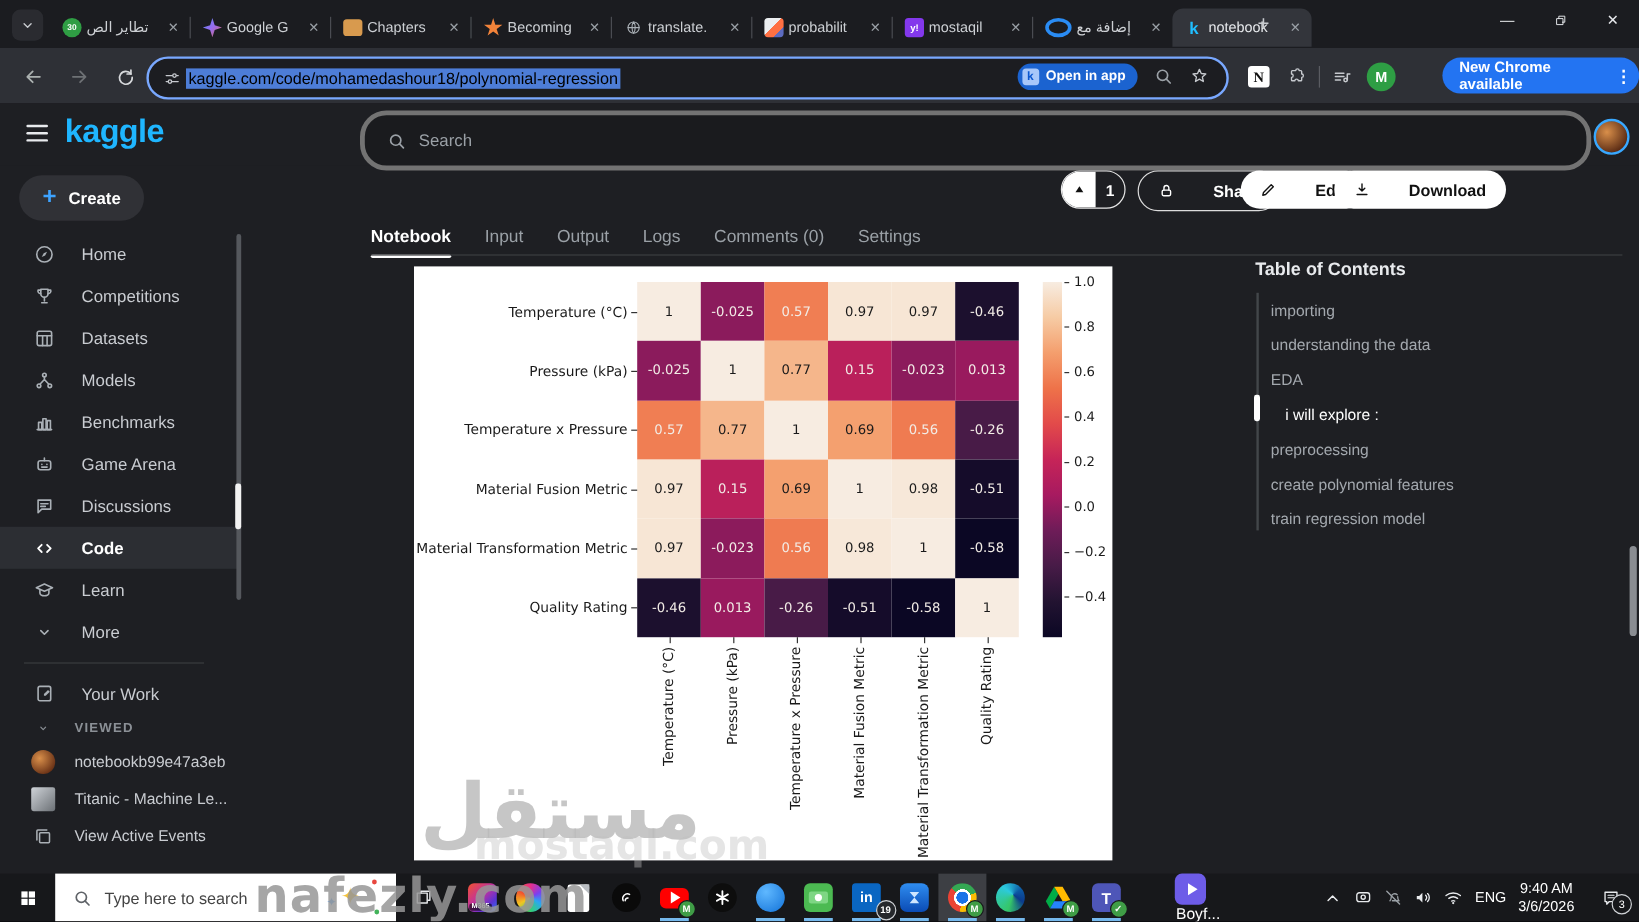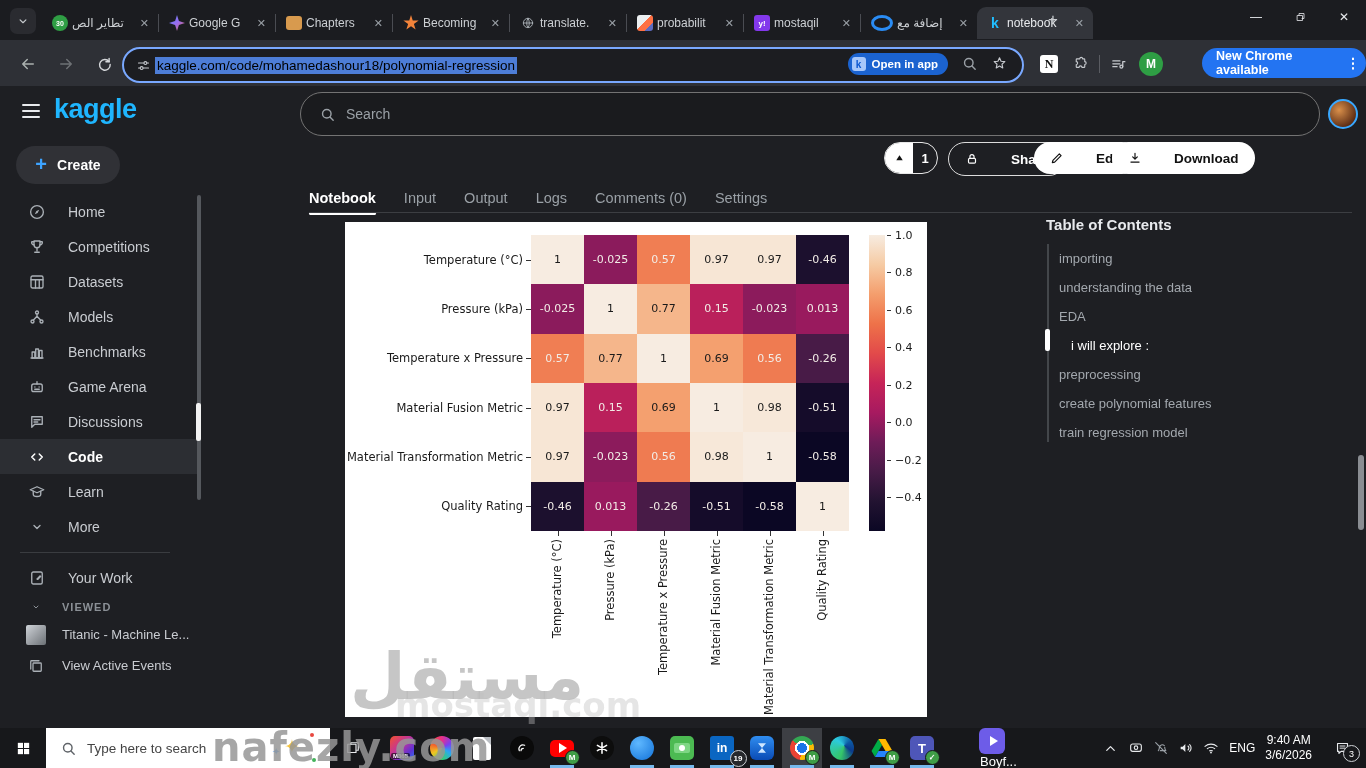--- a/index.html
+++ b/index.html
@@ -53,21 +53,21 @@
     display:flex;align-items:center;justify-content:center;}
   #newchrome{position:absolute;left:1202px;top:48px;height:30px;background:#2374f2;border-radius:16px;display:flex;
     align-items:center;padding:0 6px 0 14px;color:#fff;font-size:12.5px;font-weight:bold;}
   #newchrome .dots{margin-left:8px;font-size:14px;}
 
   
   #khdr{position:absolute;left:0;top:86px;width:1366px;height:52px;background:#1e1f23;}
   #hamb{position:absolute;left:22px;top:104px;width:18px;height:14px;display:flex;flex-direction:column;justify-content:space-between;}
   #hamb span{height:2px;background:#e8eaed;border-radius:1px;}
   #klogo{position:absolute;left:54px;top:94px;font-size:27px;font-weight:bold;color:#1fb6ff;letter-spacing:-.5px;}
-  #ksearch{position:absolute;left:300px;top:92px;width:1018px;height:42px;border:1px solid #737373;border-radius:22px;
+  #ksearch{position:absolute;left:300px;top:92px;width:1018px;height:42px;border:4px solid #737373;border-radius:22px;
     background:#1a1b1e;display:flex;align-items:center;color:#9aa0a6;font-size:14px;}
   #ksearch .mag{margin:0 10px 0 18px;}
   #kav{position:absolute;left:1328px;top:99px;width:26px;height:26px;border-radius:50%;border:2px solid #39a8ff;
     background:radial-gradient(circle at 35% 35%,#d98f4a,#5a2b14 75%);}
 
   
   #sidebar{position:absolute;left:0;top:138px;width:200px;height:590px;}
   #createbtn{position:absolute;left:16px;top:8px;width:104px;height:38px;background:#303136;border-radius:19px;
     display:flex;align-items:center;justify-content:center;color:#fff;font-size:14px;font-weight:bold;}
   #createbtn .plus{color:#3da3ff;font-size:20px;font-weight:bold;margin-right:10px;margin-top:-2px;}
@@ -474,20 +474,24 @@
           </span>
           <span>Your Work</span>
         </div>
         <div id="viewedrow">
           <span class="vch">
             <svg width="12" height="12" viewBox="0 0 24 24" fill="none" stroke="#8b9096" stroke-width="2" stroke-linecap="round" stroke-linejoin="round">
               <path d="M8 10l4 4 4-4"></path>
             </svg>
           </span>
           <span>VIEWED</span>
+        </div>
+        <div class="vitem">
+          <span class="vico vico-note"></span>
+          <span>notebookb99e47a3eb</span>
         </div>
         <div class="vitem">
           <span class="vico vico-titanic"></span>
           <span>Titanic - Machine Le...</span>
         </div>
         <div class="vitem">
           <span class="vico vico-events">
             <svg width="18" height="18" viewBox="0 0 24 24" fill="none" stroke="#aab0b6" stroke-width="1.7" stroke-linecap="round" stroke-linejoin="round">
               <rect x="8" y="8" width="11" height="11" rx="1"></rect>
               <path d="M5 16V6a1 1 0 0 1 1-1h10"></path>

